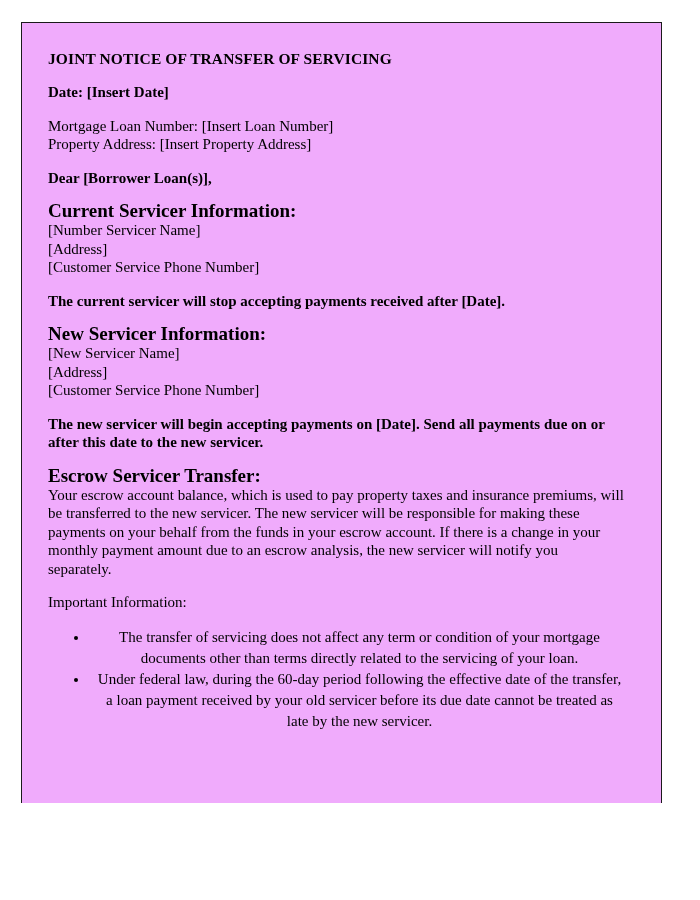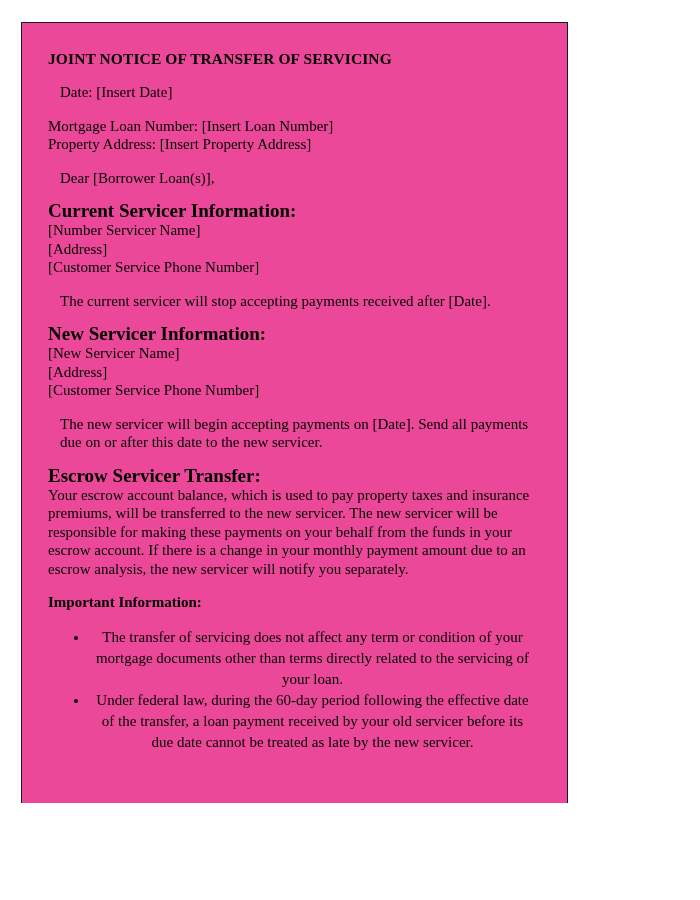--- a/index.html
+++ b/index.html
@@ -13,47 +13,48 @@
     overflow: hidden;
     font-family: "Liberation Serif", "DejaVu Serif", serif;
     color: #000000;
   }
 
   
   .page {
     position: absolute;
     left: 21px;
     top: 22px;
-    width: 547px;
+    width: 641px;
     height: 781px;
     box-sizing: border-box;
     border-top: 1px solid #1b1b1b;
     border-left: 1px solid #1b1b1b;
     border-right: 1px solid #1b1b1b;
     border-bottom: 0;
-    background: #ec4899;
+    background: #f0abfc;
   }
 
   .page-inner {
     padding: 26px 36px 0 26px;
   }
 
   .doc-title {
     font-size: 15.5px;
     font-weight: bold;
     line-height: 19px;
     margin: 0 0 15px 0;
     letter-spacing: 0.1px;
   }
 
   .para {
     font-size: 15px;
     line-height: 18.6px;
-    margin: 0 0 15px 12px;
+    margin: 0 0 15px 0;
     max-width: 580px;
+    font-weight: bold;
   }
 
   
   .block {
     font-size: 15px;
     line-height: 18.6px;
     margin: 0 0 15px 0;
     max-width: 580px;
   }
 
@@ -65,21 +66,21 @@
   }
 
   .line {
     font-size: 15px;
     line-height: 18.6px;
     margin: 0;
   }
 
   .heading-standalone {
     font-size: 15px;
-    font-weight: bold;
+    font-weight: normal;
     line-height: 18.6px;
     margin: 0 0 15px 0;
   }
 
   ul.bullets {
     margin: 0;
     padding: 0 0 0 41px;
     list-style-type: disc;
     max-width: 590px;
   }

